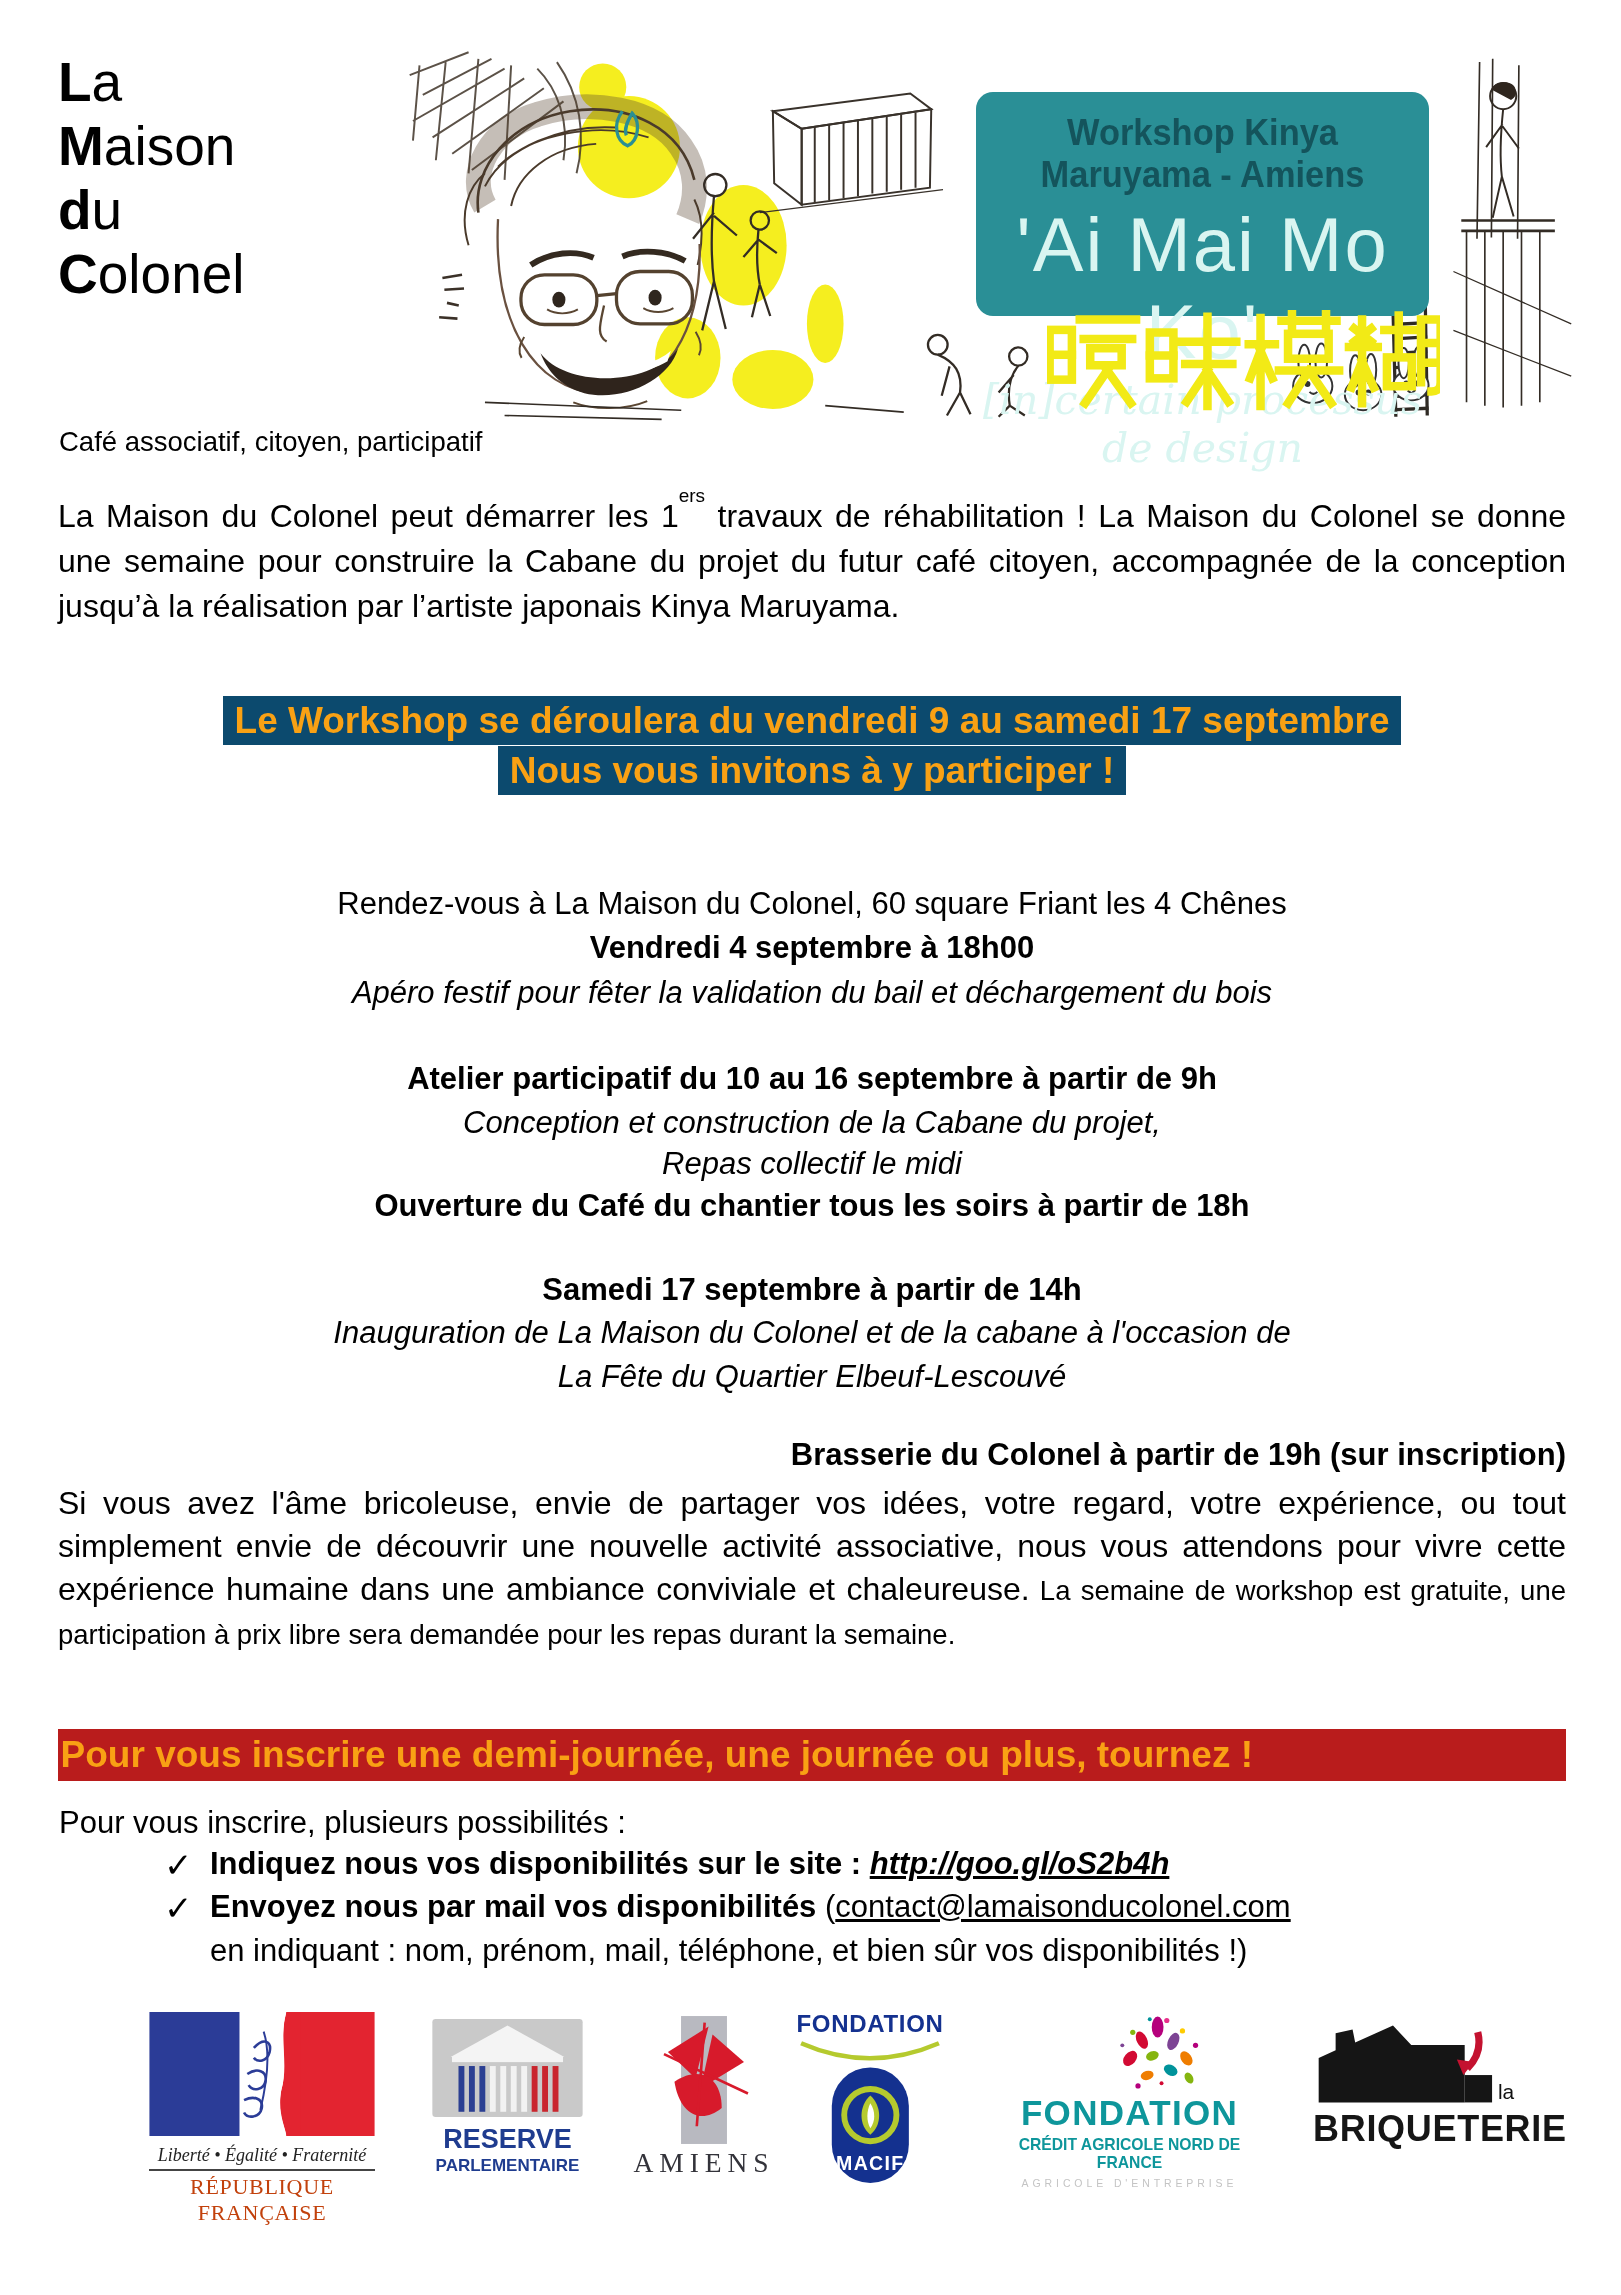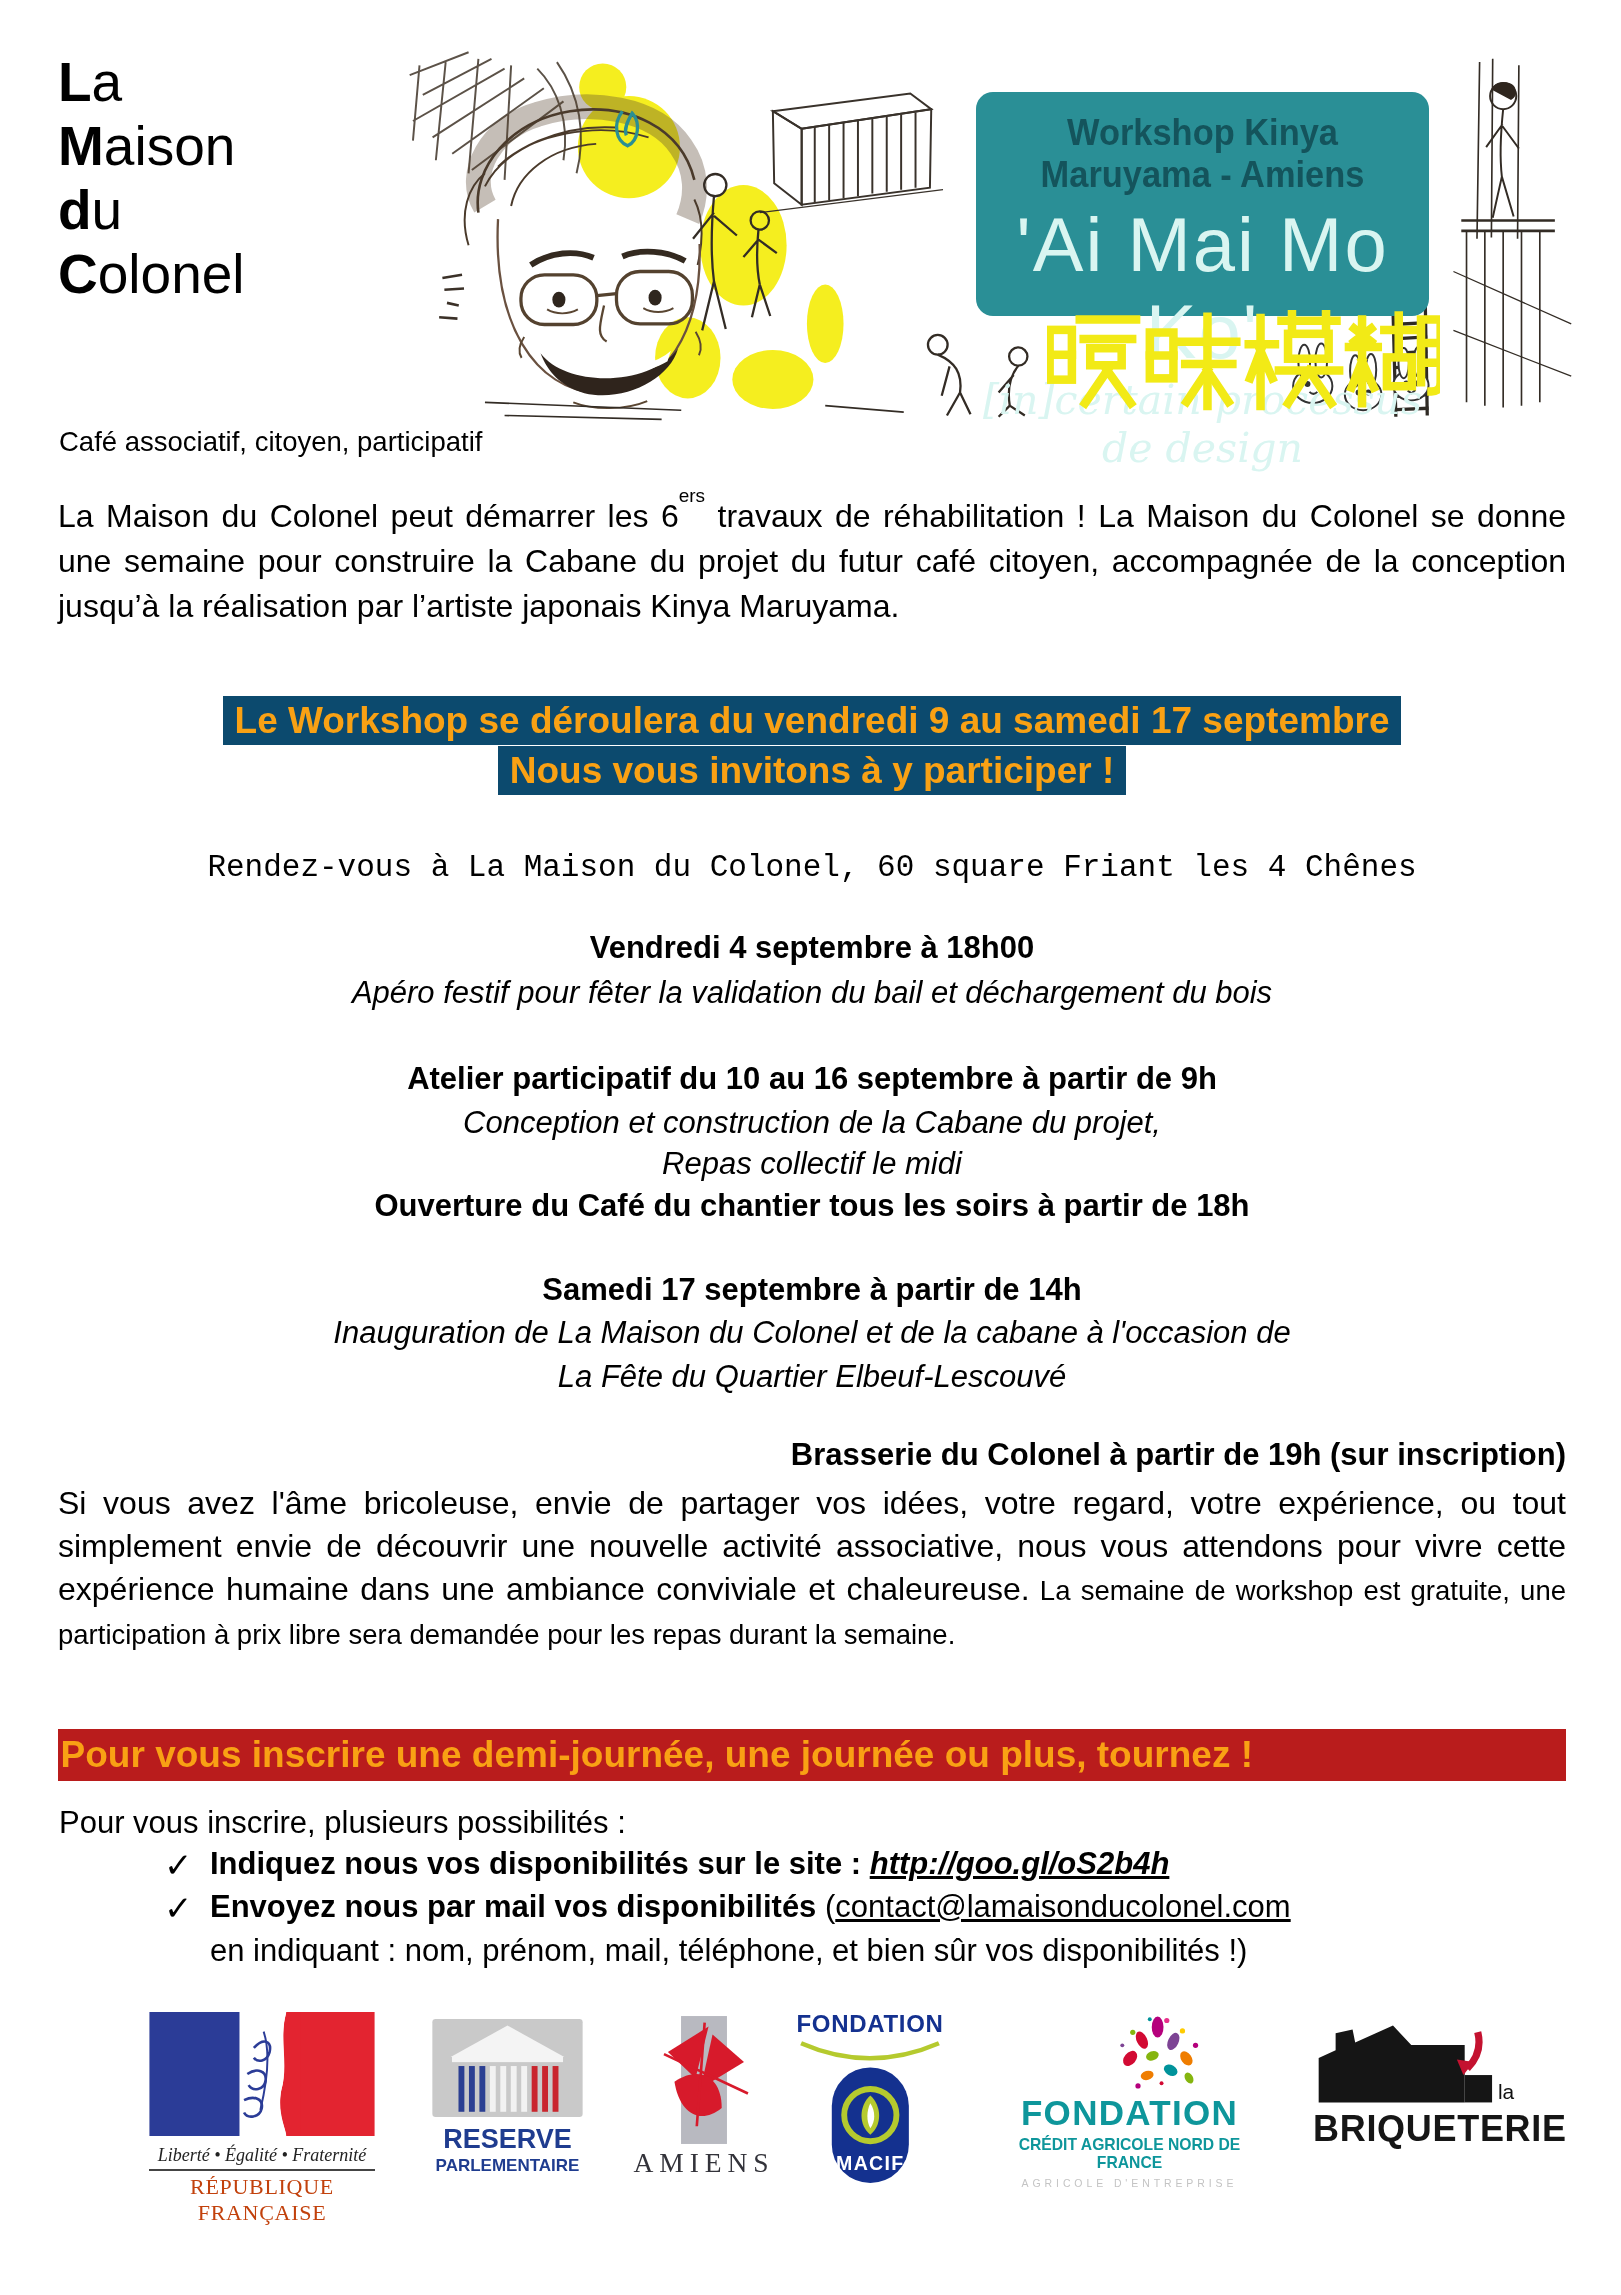--- a/index.html
+++ b/index.html
@@ -205,28 +205,28 @@
         <g transform="translate(459,0)">
           <path d="M22,14 L22,142 M2,56 L46,56 M10,28 L36,48 M36,28 L10,48 M22,78 L6,118 M22,78 L40,118"></path>
           <path d="M78,8 L78,64 M56,30 L102,30"></path>
           <rect x="60" y="72" width="38" height="44"></rect>
           <path d="M112,14 L142,14 L142,110 Q142,124 128,124 M112,14 L112,110 M112,50 L142,50 M112,80 L142,80"></path>
         </g>
       </g>
     </svg>
   </div>
 
-  <div class="p1"><span>La Maison du Colonel peut démarrer les 6</span><sup>ers</sup><span> travaux de réhabilitation ! La Maison du Colonel se donne une semaine pour construire la Cabane du projet du futur café citoyen, accompagnée de la conception jusqu’à la réalisation par l’artiste japonais Kinya Maruyama.</span></div>
+  <div class="p1"><span>La Maison du Colonel peut démarrer les 1</span><sup>ers</sup><span> travaux de réhabilitation ! La Maison du Colonel se donne une semaine pour construire la Cabane du projet du futur café citoyen, accompagnée de la conception jusqu’à la réalisation par l’artiste japonais Kinya Maruyama.</span></div>
 
   <div class="h1">
     <span class="hl">Le Workshop se déroulera du vendredi 9 au samedi 17 septembre</span><br>
     <span class="hl">Nous vous invitons à y participer !</span>
   </div>
 
-  <div class="cline" style="top:850px;font-family:Liberation Mono, monospace;">Rendez-vous à La Maison du Colonel, 60 square Friant les 4 Chênes</div>
+  <div class="cline" style="top:886px;">Rendez-vous à La Maison du Colonel, 60 square Friant les 4 Chênes</div>
   <div class="cline b" style="top:930px;">Vendredi 4 septembre à 18h00</div>
   <div class="cline i" style="top:975px;">Apéro festif pour fêter la validation du bail et déchargement du bois</div>
   <div class="cline b" style="top:1061px;">Atelier participatif du 10 au 16 septembre à partir de 9h</div>
   <div class="cline i" style="top:1105px;">Conception et construction de la Cabane du projet,</div>
   <div class="cline i" style="top:1146px;">Repas collectif le midi</div>
   <div class="cline b" style="top:1188px;">Ouverture du Café du chantier tous les soirs à partir de 18h</div>
   <div class="cline b" style="top:1272px;">Samedi 17 septembre à partir de 14h</div>
   <div class="cline i" style="top:1315px;">Inauguration de La Maison du Colonel et de la cabane à l'occasion de</div>
   <div class="cline i" style="top:1359px;">La Fête du Quartier Elbeuf-Lescouvé</div>
   <div class="cline b" style="top:1437px;text-align:right;">Brasserie du Colonel à partir de 19h (sur inscription)</div>

